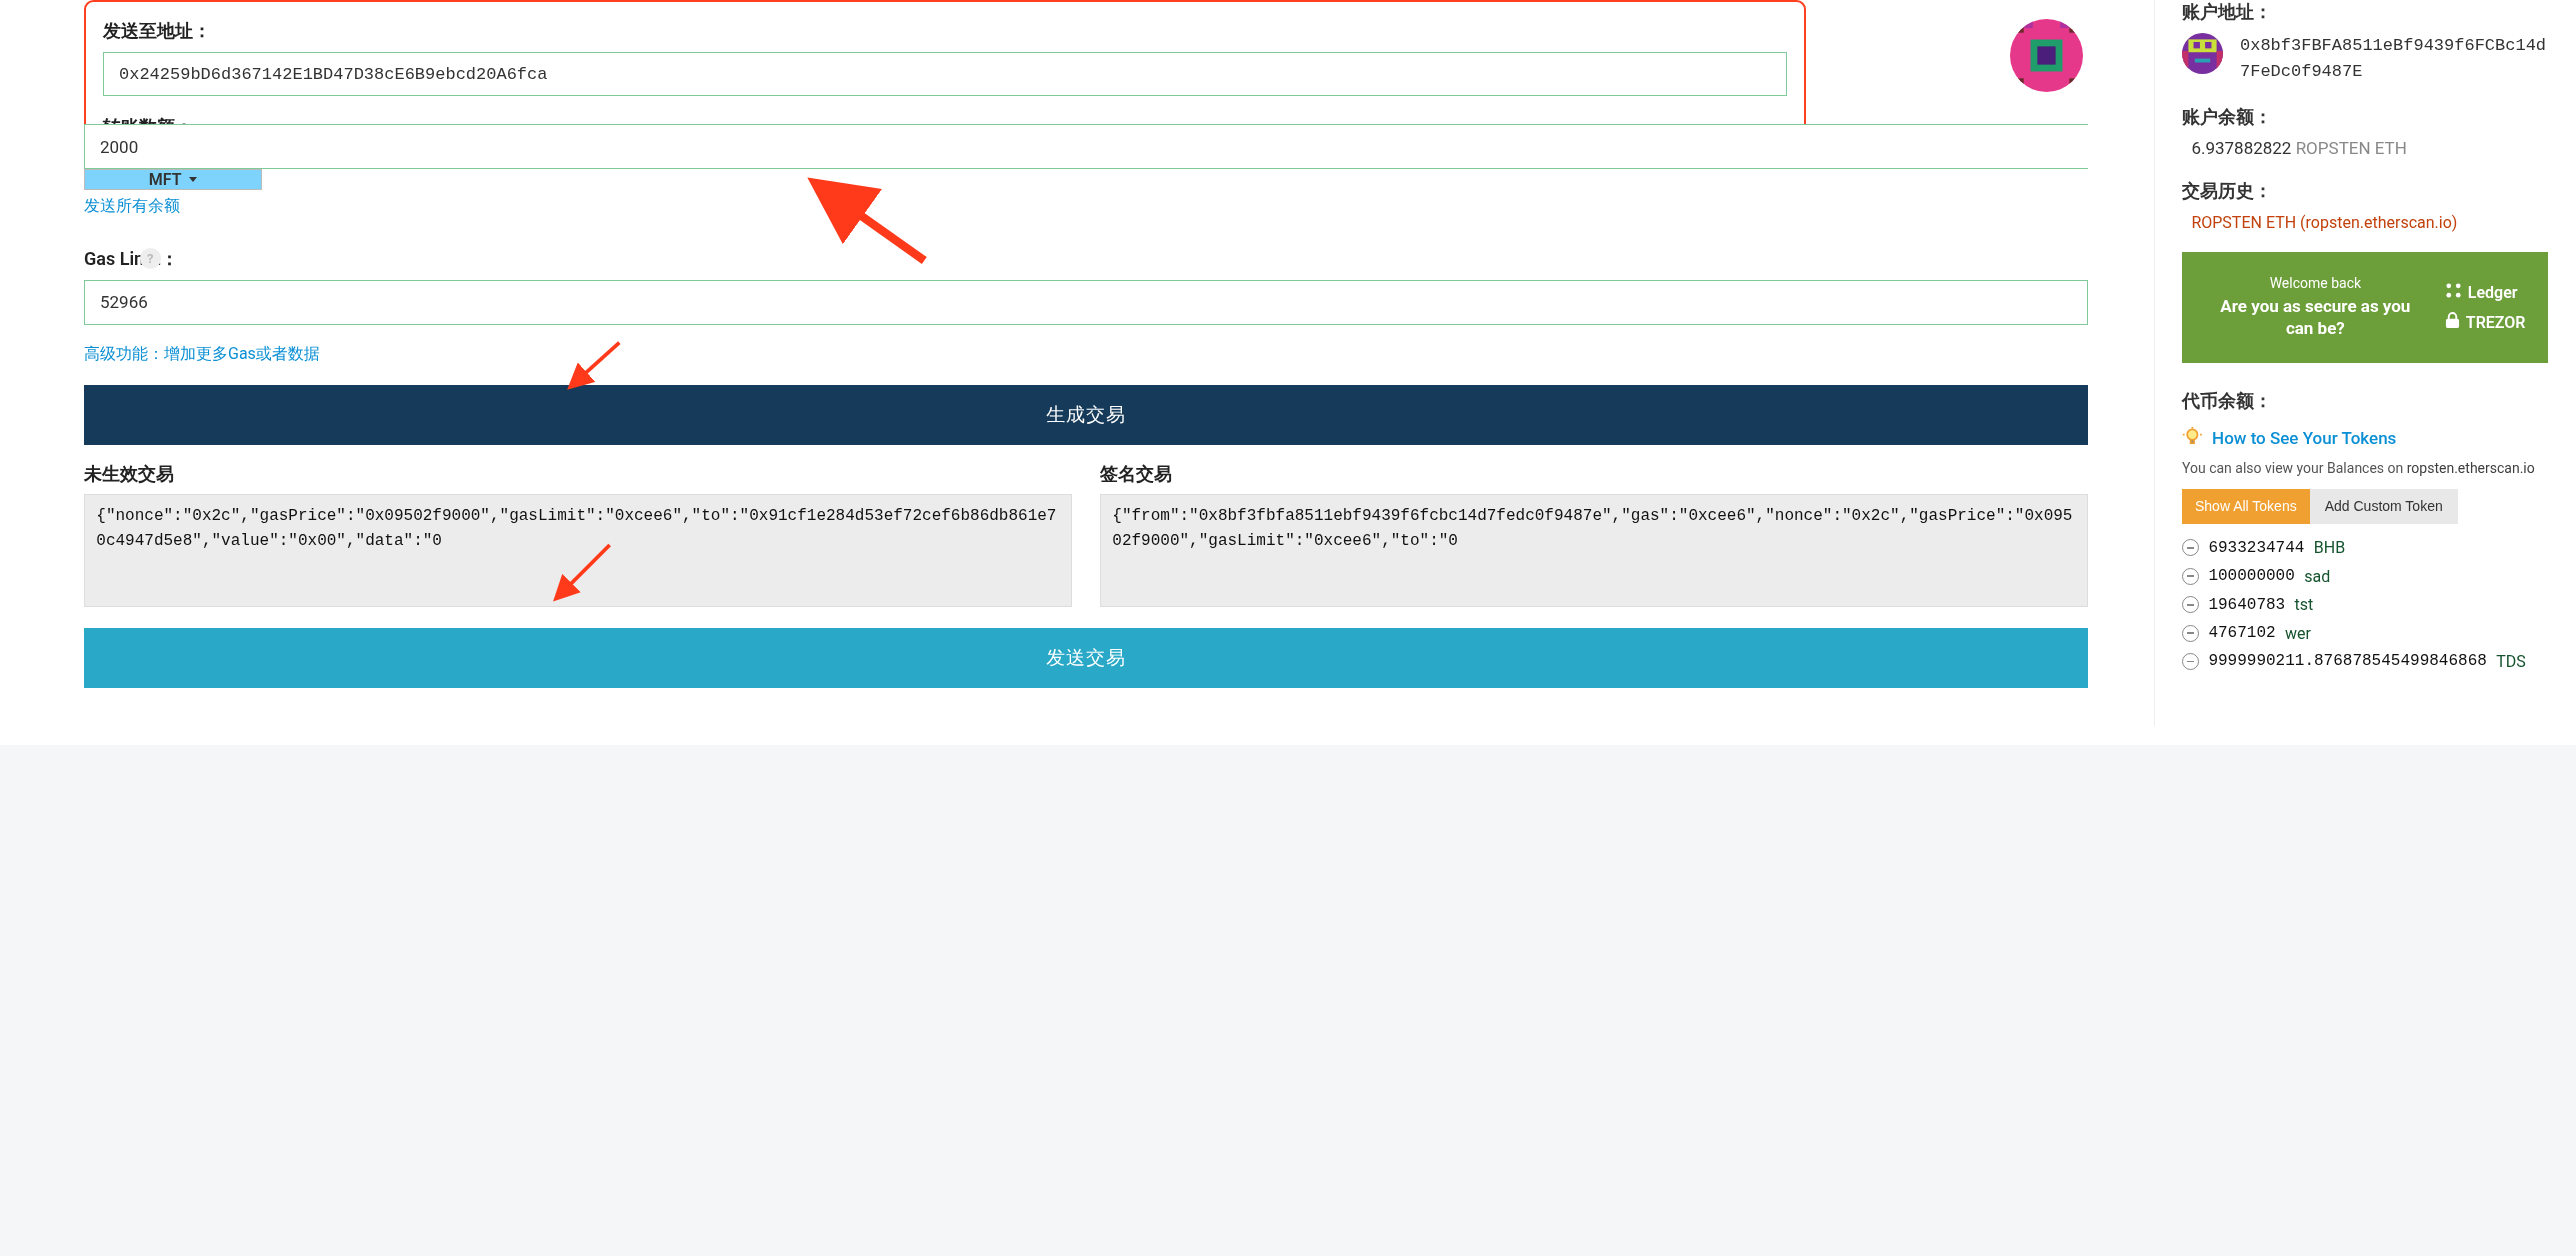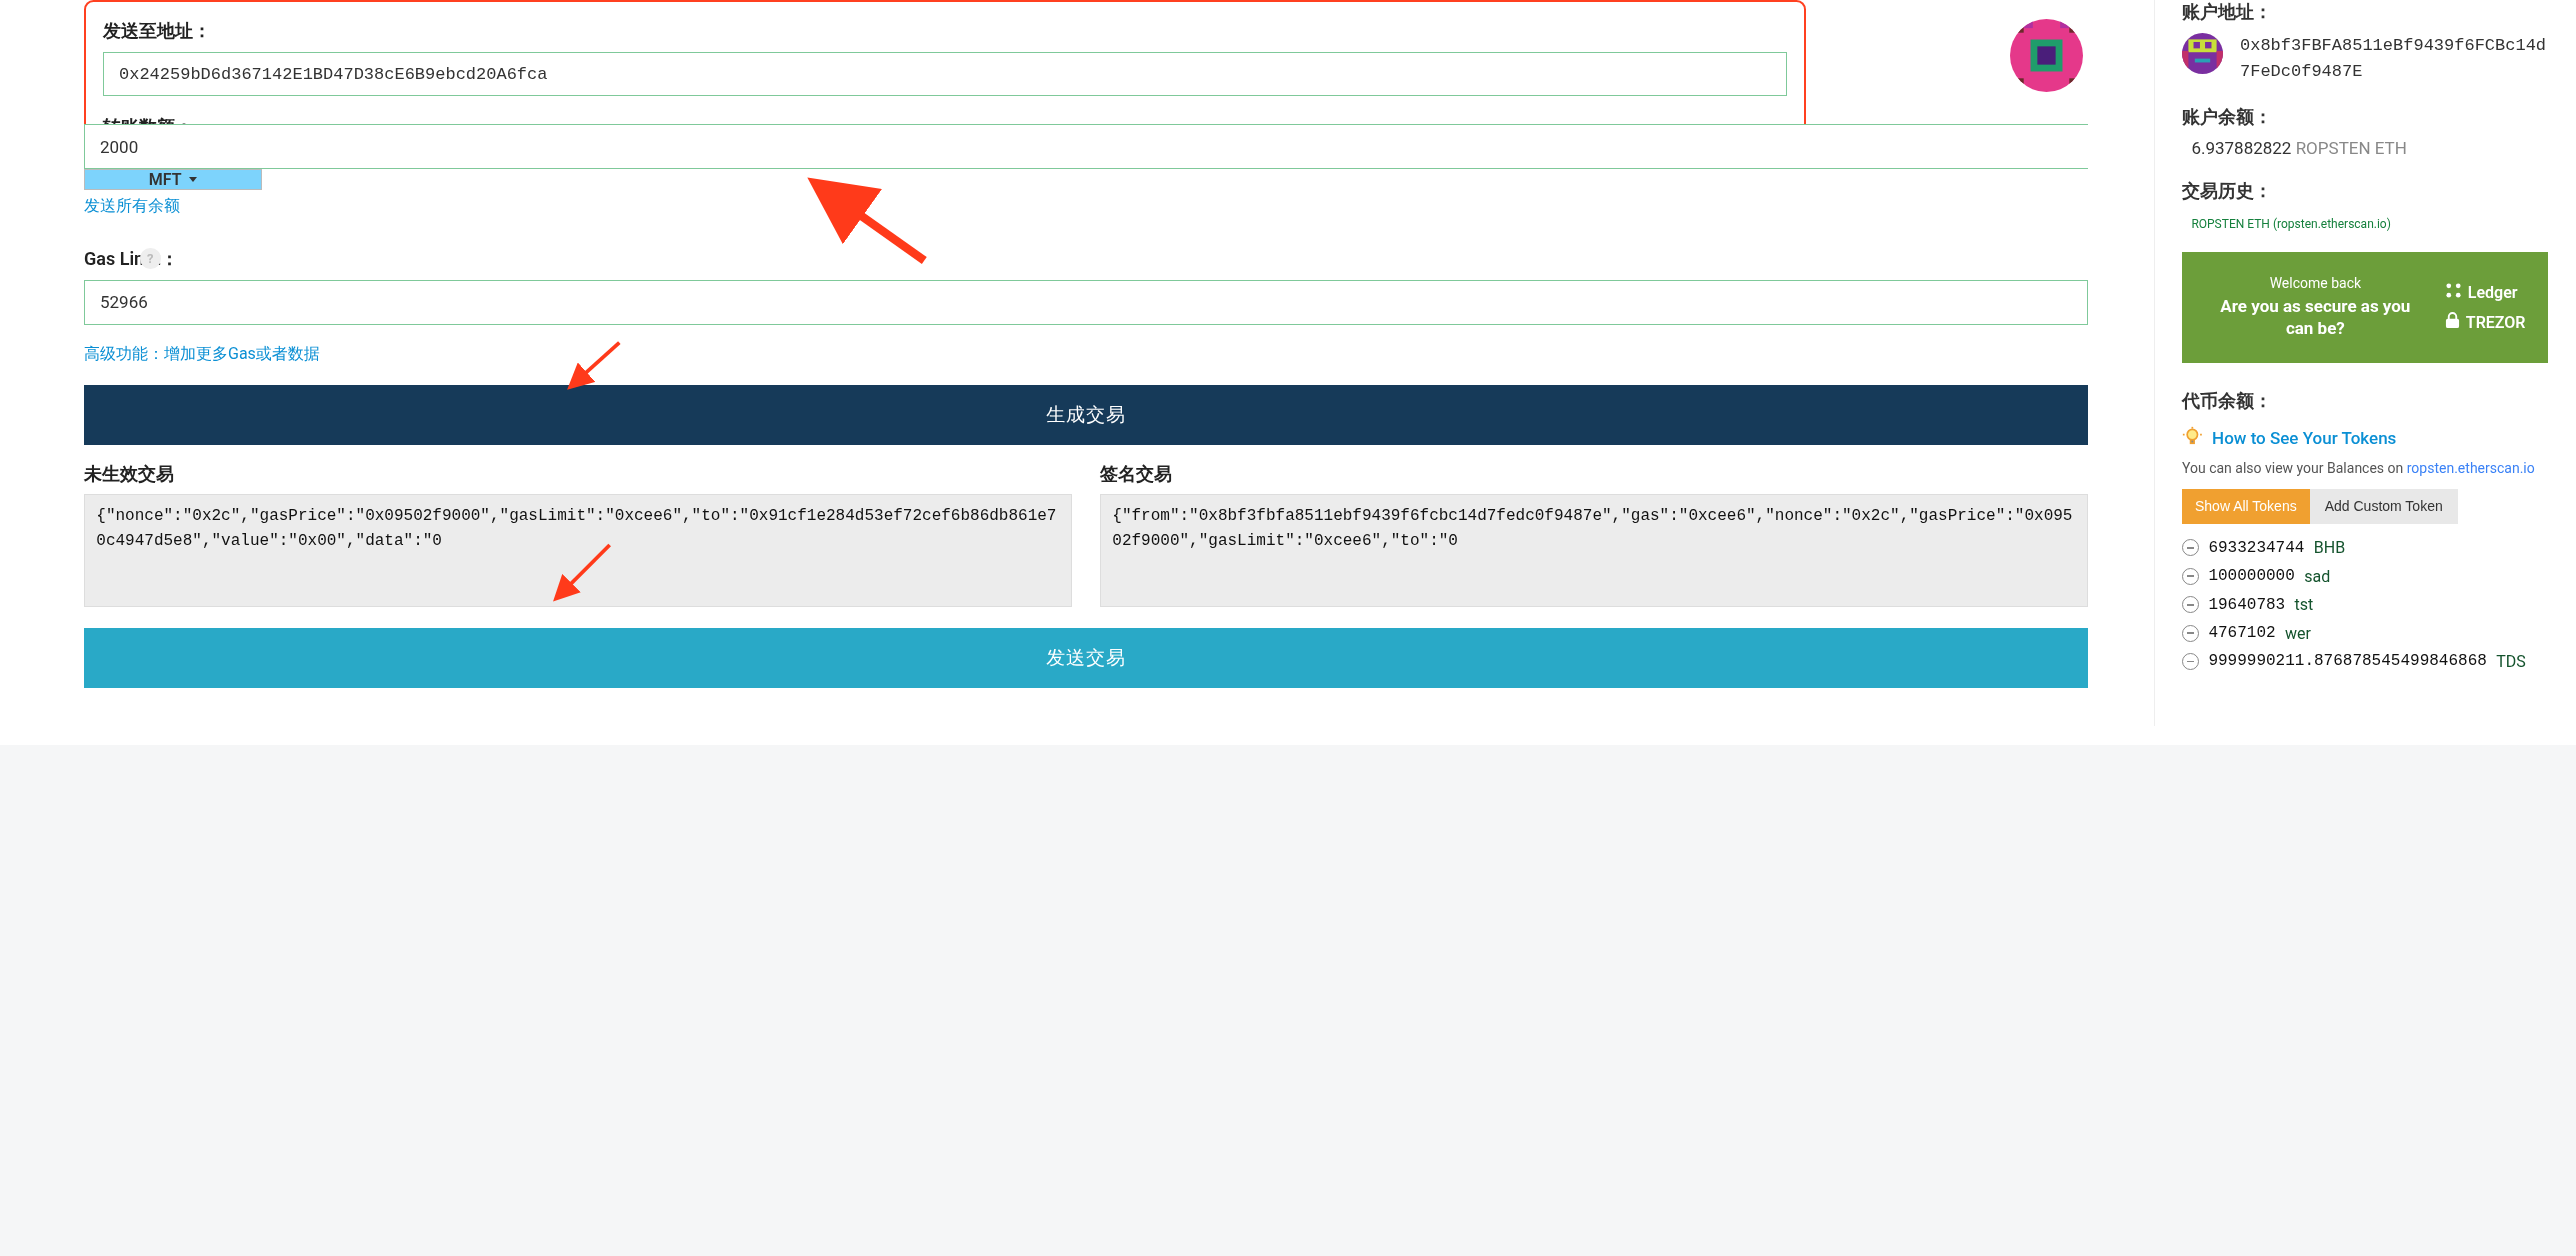--- a/index.html
+++ b/index.html
@@ -30,35 +30,35 @@
 .tx-textarea{width:100%;height:113px;background:#ececec;border:0.9px solid #ddd;padding:9.4px 11.3px;font-family:'Courier New',Courier,monospace;font-size:16px;color:#111;resize:none;overflow:hidden;line-height:1.55;}
 .teal-btn{width:100%;background:#29a9c7;color:#fff;border:none;padding:17px 0;font-size:19px;cursor:pointer;margin-top:17px;letter-spacing:0.9px;}
 .side-section{margin-bottom:20.7px;}
 .side-label{font-size:18px;font-weight:600;color:#333;margin-bottom:9.4px;}
 .addr-row{display:flex;gap:17px;align-items:flex-start;}
 .small-avatar{width:41px;height:41px;border-radius:50%;overflow:hidden;flex-shrink:0;}
 .small-avatar svg{width:100%;height:100%;display:block;}
 .addr-text{font-family:'Courier New',Courier,monospace;font-size:17px;color:#333;word-break:break-all;line-height:1.5;}
 .balance-text{font-size:17px;color:#333;}
 .balance-text .currency{color:#888;}
-.history-link{color:#15803d;font-size:12px;}
+.history-link{color:#c2410c;font-size:16px;}
 .banner{background:#6c9e3a;color:#fff;padding:22.5px 22.5px;display:flex;align-items:center;gap:19px;margin-bottom:26px;}
 .banner-text{flex:1;text-align:center;}
 .banner-text .small{font-size:14px;margin-bottom:3.8px;}
 .banner-text .big{font-size:17px;font-weight:700;line-height:1.35;}
 .banner-logos{display:flex;flex-direction:column;gap:9.4px;align-items:flex-start;}
 .logo-line{display:flex;align-items:center;gap:5.6px;font-size:16px;font-weight:600;}
 .dots-icon svg{width:17px;height:17px;}
 .lock-icon svg{width:15px;height:17px;}
 .token-header{font-size:18px;font-weight:600;margin-bottom:13px;}
 .bulb-row{display:flex;align-items:center;gap:9.4px;margin-bottom:9.4px;}
 .bulb svg{width:20.7px;height:20.7px;}
 .howto-link{color:#0a8fd4;font-size:17px;font-weight:500;}
 .bal-note{font-size:14px;color:#555;margin-bottom:13px;}
-.bal-note a{color:#3b82f6;}
+.bal-note a{color:#404040;}
 .btn-row{display:flex;gap:0;margin-bottom:10px;}
 .orange-btn{background:#f0a030;color:#fff;border:none;padding:9.4px 13px;font-size:14px;cursor:pointer;font-weight:500;}
 .gray-btn{background:#e8e8e8;color:#333;border:none;padding:9.4px 15px;font-size:14px;cursor:pointer;}
 .token-line{display:flex;align-items:center;gap:9.4px;padding:4.7px 0;font-size:16px;}
 .remove-circle{width:17px;height:17px;border:1.9px solid #888;border-radius:50%;display:flex;align-items:center;justify-content:center;color:#888;font-size:11.3px;line-height:1;cursor:pointer;flex-shrink:0;}
 .remove-circle:before{content:"";display:block;width:7.5px;height:1.9px;background:#888;}
 .token-amount{font-family:'Courier New',Courier,monospace;color:#111;}
 .token-sym{color:#14532d;}
 .arrow-svg{position:absolute;pointer-events:none;}
 </style>

